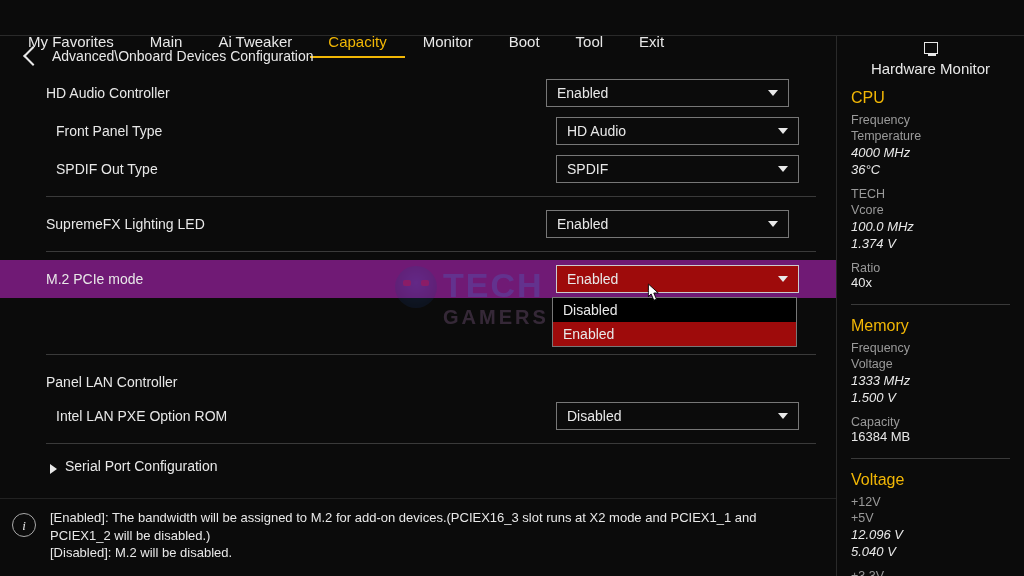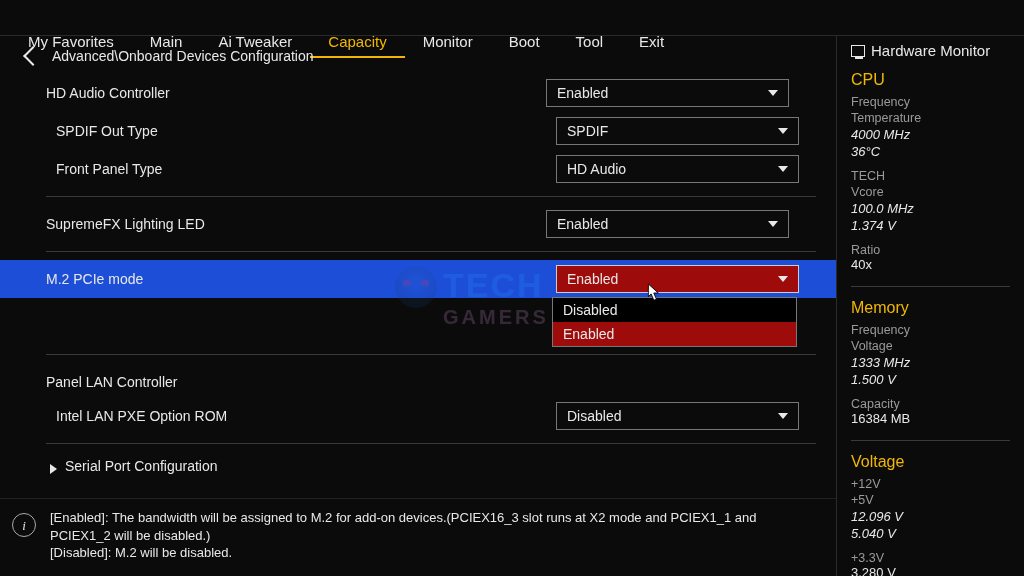--- a/index.html
+++ b/index.html
@@ -56,21 +56,21 @@
   .settings {
     padding: 0 20px 0 46px;
   }
   .row {
     display: flex; align-items: center;
     height: 38px;
   }
   .row.indent { padding-left: 10px; }
   .row .label { flex: 0 0 500px; }
   .row.highlight {
-    background: #1d4ed8;
+    background: #701a75;
     margin-left: -46px; margin-right: -20px;
     padding-left: 46px; padding-right: 20px;
   }
   .row.highlight .label { flex: 0 0 510px; }
   .select {
     width: 243px; height: 28px;
     border: 1px solid #777;
     background: #0b0b0b;
     display: flex; align-items: center; justify-content: space-between;
     padding: 0 10px;
@@ -136,20 +136,21 @@
   
   .right {
     width: 188px;
     border-left: 1px solid #2a2a2a;
     padding: 6px 14px 0 14px;
   }
   .hw-title {
     display: flex; align-items: center; gap: 6px;
     font-size: 15px;
     padding-bottom: 8px;
+    flex-direction: column;
   }
   .hw-ic {
     width: 14px; height: 12px;
     border: 1.5px solid #e8e8e8;
     position: relative;
   }
   .hw-ic::after {
     content:""; position:absolute; left:3px; bottom:-3px; width:8px; height:2px; background:#e8e8e8;
   }
   .sec-label {
@@ -233,30 +234,30 @@
 
     <div class="settings">
       <div class="row">
         <div class="label">HD Audio Controller</div>
         <div class="select">
           <span>Enabled</span>
           <span class="chev"></span>
         </div>
       </div>
       <div class="row indent">
+        <div class="label">Front Panel Type</div>
+        <div class="select">
+          <span>HD Audio</span>
+          <span class="chev"></span>
+        </div>
+      </div>
+      <div class="row indent">
         <div class="label">SPDIF Out Type</div>
         <div class="select">
           <span>SPDIF</span>
-          <span class="chev"></span>
-        </div>
-      </div>
-      <div class="row indent">
-        <div class="label">Front Panel Type</div>
-        <div class="select">
-          <span>HD Audio</span>
           <span class="chev"></span>
         </div>
       </div>
       <div class="divider"></div>
       <div class="row">
         <div class="label">SupremeFX Lighting LED</div>
         <div class="select">
           <span>Enabled</span>
           <span class="chev"></span>
         </div>

